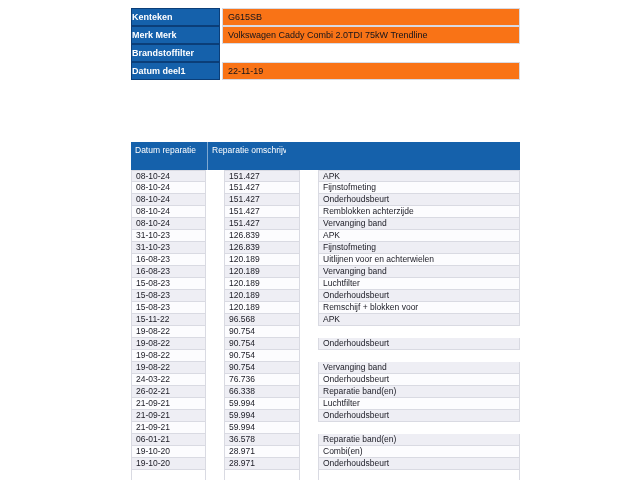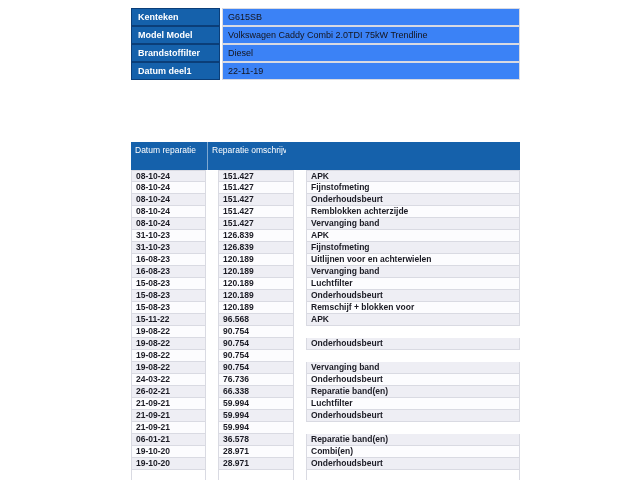--- a/index.html
+++ b/index.html
@@ -11,44 +11,44 @@
     font-family: "Liberation Sans", sans-serif;
   }
   .page { position: absolute; inset: 0; background: #fff; }
 
   
   .vehicle-table { position: absolute; left: 131px; top: 8px; width: 389px; }
   .vrow { display: grid; grid-template-columns: 89px 1fr; column-gap: 2px; height: 18px; }
   .vlabel {
     background: #1561ab; border: 1px solid #0b3e78;
     color: #ffffff; font-weight: bold; font-size: 9px; line-height: 15px;
-    padding: 1px 0 0 6px; box-sizing: border-box;
+    padding: 1px 0 0 0; box-sizing: border-box;
     white-space: nowrap; overflow: hidden;
   }
   .vvalue {
-    background: #3b82f6; border: 1px solid #d9dae2;
+    background: #f97316; border: 1px solid #d9dae2;
     color: #14141c; font-size: 9px; line-height: 15px;
     padding: 1px 4px 0 5px; box-sizing: border-box;
     white-space: nowrap; overflow: hidden;
   }
 
   
   .repair-table { position: absolute; left: 131px; top: 142px; width: 389px; }
   .rheader { background: #1561ab; height: 28px; box-sizing: border-box; display: grid;
              grid-template-columns: 77px 78px 1fr; }
   .hcell {
     color: #ffffff; font-size: 8.5px; line-height: 11px;
     padding: 3px 0 0 4px; box-sizing: border-box;
     border-right: 1px solid rgba(255,255,255,0.45);
     white-space: nowrap; overflow: hidden;
   }
   .hcell:last-child { border-right: none; text-align: right; }
 
   .rbody { margin-top: 0; }
-  .drow { display: grid; grid-template-columns: 75px 76px 1fr; column-gap: 12px; height: 12px; font-weight: bold; }
+  .drow { display: grid; grid-template-columns: 75px 76px 1fr; column-gap: 18px; height: 12px; }
   .dcell {
     box-sizing: border-box;
     border: 1px solid #d9dae2; border-top: none;
     font-size: 8.5px; line-height: 10px;
     padding: 0 0 0 4px; color: #1b1b24;
     white-space: nowrap; overflow: hidden;
   }
   .drow:first-child .dcell { border-top: 1px solid #d9dae2; }
   .drow.odd  .dcell { background: #eeeef4; }
   .drow.even .dcell { background: #fcfcfe; }
@@ -59,26 +59,25 @@
 <body>
 
 <div class="page">
 
   <div class="vehicle-table">
       <div class="vrow">
         <div class="vlabel">Kenteken</div>
         <div class="vvalue">G615SB</div>
       </div>
       <div class="vrow">
-        <div class="vlabel">Model Model</div>
+        <div class="vlabel">Merk Merk</div>
         <div class="vvalue">Volkswagen Caddy Combi 2.0TDI 75kW Trendline</div>
       </div>
       <div class="vrow">
         <div class="vlabel">Brandstoffilter</div>
-        <div class="vvalue">Diesel</div>
       </div>
       <div class="vrow">
         <div class="vlabel">Datum deel1</div>
         <div class="vvalue">22-11-19</div>
       </div>
     </div>
 
   <div class="repair-table">
     <div class="rheader">
         <div class="hcell">Datum reparatie</div>

